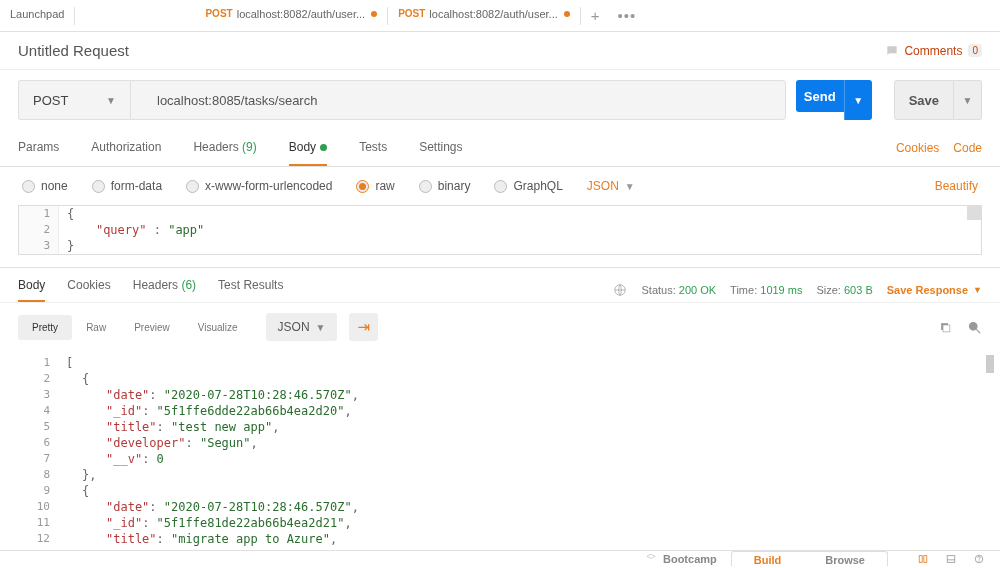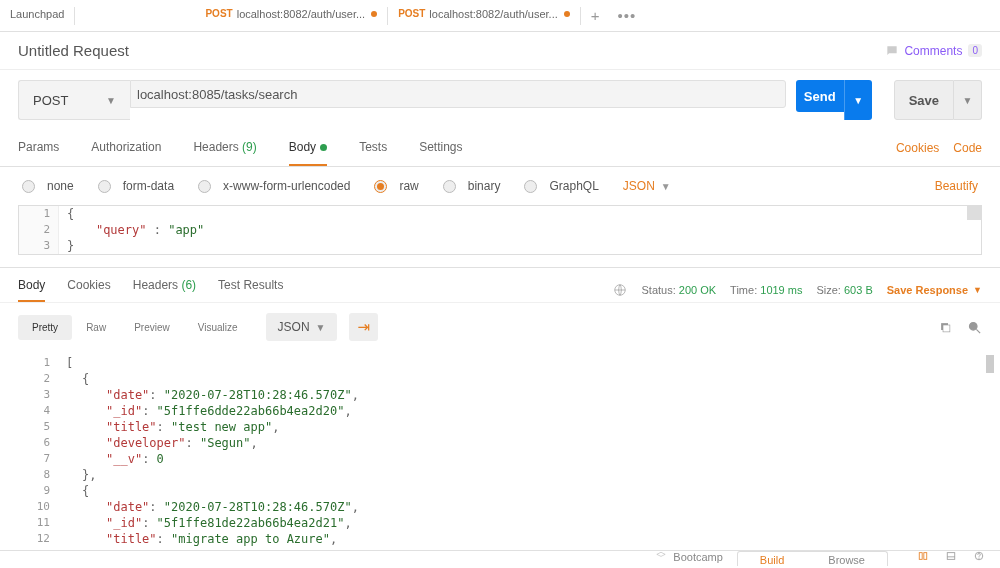--- a/index.html
+++ b/index.html
@@ -7,45 +7,45 @@
 
 .tabs-row { display: flex; align-items: center; border-bottom: 1px solid #e0e0e0; height: 32px; }
 .tab { display: flex; align-items: center; padding: 0 10px 4px; height: 18px; font-size: 11px; color: #666; position: relative; border-right: 1px solid #e0e0e0; }
 .tab-method { color: #e67e22; font-weight: 600; margin-right: 4px; font-size: 10px; }
 .tab-dot { width: 6px; height: 6px; border-radius: 50%; background: #e67e22; margin-left: 6px; }
 .tab-add { padding: 0 10px; color: #999; font-size: 15px; }
 .tab-more { padding: 0 8px; color: #999; font-size: 15px; letter-spacing: 1px; }
 
 .title-row { display: flex; align-items: center; justify-content: space-between; padding: 10px 18px; border-bottom: 1px solid #eee; }
 .title-text { font-size: 15px; color: #555; }
-.comments { display: flex; align-items: center; color: #8b5cf6; font-size: 12px; }
+.comments { display: flex; align-items: center; color: #c2410c; font-size: 12px; }
 .comments-icon { width: 14px; height: 14px; margin-right: 5px; fill: #ccc; }
 .comments-badge { margin-left: 6px; background: #eee; font-size: 10px; border-radius: 3px; padding: 1px 4px; }
 
 .url-row { display: flex; padding: 10px 18px; gap: 0; }
 .method-select { display: flex; align-items: center; background: #f4f4f4; border: 1px solid #e0e0e0; border-right: none; padding: 0 14px; font-size: 13px; color: #444; border-radius: 3px 0 0 3px; height: 40px; width: 112px; justify-content: space-between; }
 .chev { font-size: 10px; color: #888; }
-.url-input { flex: 1; border: 1px solid #e0e0e0; height: 28px; padding: 0 6px; background: #f4f4f4; font-size: 13px; color: #555; border-radius: 0 3px 3px 0; outline: none; }
+.url-input { flex: 1; border: 1px solid #e0e0e0; height: 40px; padding: 0 26px; background: #f4f4f4; font-size: 13px; color: #555; border-radius: 0 3px 3px 0; outline: none; }
 .send-btn { display: flex; margin-left: 10px; }
 .send-main { background: #097bed; color: #fff; border: none; padding: 0 8px; height: 32px; font-size: 13px; font-weight: 600; border-radius: 3px 0 0 3px; }
 .send-drop { background: #097bed; color: #fff; border: none; border-left: 1px solid rgba(255,255,255,.25); width: 28px; height: 40px; border-radius: 0 3px 3px 0; font-size: 10px; }
 .save-btn { display: flex; margin-left: 22px; }
 .save-main { background: #eee; color: #555; border: 1px solid #ddd; padding: 0 14px; height: 40px; font-size: 13px; font-weight: 600; border-radius: 3px 0 0 3px; }
 .save-drop { background: #eee; border: 1px solid #ddd; border-left: none; width: 28px; height: 40px; border-radius: 0 3px 3px 0; font-size: 10px; color: #888; }
 
 .req-tabs { display: flex; padding: 0 18px; border-bottom: 1px solid #e0e0e0; align-items: center; }
 .req-tab { padding: 10px 0; margin-right: 32px; color: #666; font-size: 12px; cursor: pointer; border-bottom: 2px solid transparent; }
 .req-tab.active { color: #333; border-bottom-color: #e67e22; }
 .req-tab .count { color: #2e9e4f; }
 .req-tab .dot { display: inline-block; width: 7px; height: 7px; background: #2e9e4f; border-radius: 50%; margin-left: 4px; vertical-align: middle; }
 .req-right { margin-left: auto; display: flex; gap: 14px; color: #e67e22; }
 .req-right span { cursor: pointer; }
 
 .body-types { display: flex; align-items: center; padding: 12px 22px; gap: 24px; font-size: 12px; color: #555; }
-.radio { display: flex; align-items: center; gap: 12px; }
+.radio { display: flex; align-items: center; gap: 6px; }
 .radio-dot { width: 13px; height: 13px; border-radius: 50%; border: 1px solid #bbb; background: #eee; position: relative; }
 .radio.sel .radio-dot { border-color: #e67e22; }
 .radio.sel .radio-dot::after { content: ""; position: absolute; width: 7px; height: 7px; background: #e67e22; border-radius: 50%; top: 2px; left: 2px; }
 .dd-json { color: #e67e22; display: flex; align-items: center; gap: 6px; }
 .beautify { margin-left: auto; color: #e67e22; cursor: pointer; }
 
 .editor-wrap { margin: 0 18px 12px; border: 1px solid #ddd; font-family: Consolas, Menlo, monospace; font-size: 12px; position: relative; }
 .ed-scroll { position: absolute; right: 0; top: 0; width: 14px; background: #ddd; height: 14px; }
 .ed-row { display: flex; }
 .ed-gutter { width: 40px; text-align: right; color: #999; padding-right: 8px; background: #fafafa; border-right: 1px solid #eee; line-height: 16px; font-size: 11px; }
@@ -72,21 +72,21 @@
 .vright { margin-left: auto; display: flex; gap: 14px; }
 .vright-icon { width: 15px; height: 15px; fill: #999; cursor: pointer; }
 
 .resp-editor { margin: 4px 18px 0; font-family: Consolas, Menlo, monospace; font-size: 12px; position: relative; }
 .resp-editor .ed-gutter { border-right: none; background: #fff; }
 .resp-scroll { position: absolute; right: -12px; top: 0; width: 8px; height: 18px; background: #ccc; }
 .indent1 { padding-left: 24px; }
 .indent2 { padding-left: 48px; }
 
 .footer { position: absolute; bottom: 0; left: 0; right: 0; height: 18px; border-top: 1px solid #e0e0e0; display: flex; align-items: flex-start; font-size: 11px; color: #888; padding: 0 14px; background: #fff; }
-.footer .ft-right { margin-left: auto; display: flex; align-items: flex-start; gap: 0; }
+.footer .ft-right { margin-left: auto; display: flex; align-items: center; gap: 0; font-weight: bold; }
 .seg { display: flex; border: 1px solid #ddd; border-bottom: none; border-radius: 3px 3px 0 0; overflow: hidden; margin-right: 14px; }
 .seg-btn { padding: 2px 22px 0; color: #888; }
 .seg-btn.active { color: #e67e22; }
 .ft-icon { width: 14px; height: 10px; margin-left: 14px; }
 .bootcamp { display: flex; align-items: flex-start; gap: 6px; margin-right: 14px; }
 </style>
 </head>
 <body>
 
 <div class="tabs-row">

